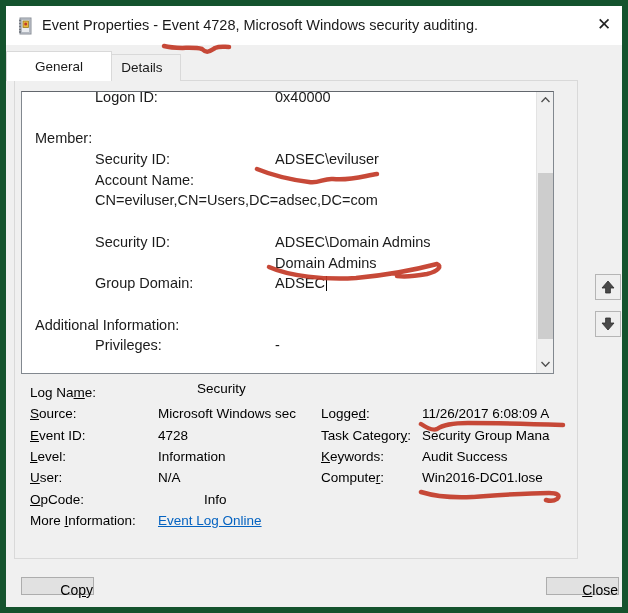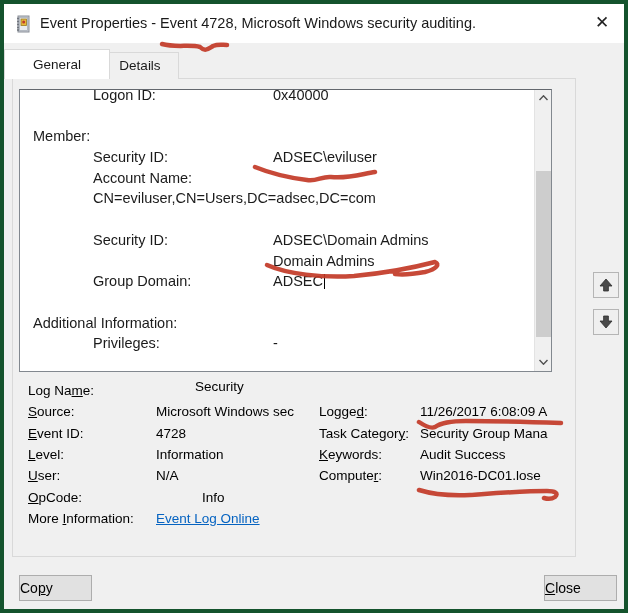--- a/index.html
+++ b/index.html
@@ -1,19 +1,19 @@
 <!DOCTYPE html>
 <html><head>
 <meta charset="utf-8">
 <style>
   html,body{margin:0;padding:0;background:#d9d9d9;}
   *{box-sizing:border-box;}
   .window{
     position:relative;width:628px;height:613px;
-    background:#f0f0f0;border:4px solid #14532d;
+    background:#f0f0f0;border:6px solid #14532d;
     font-family:"Liberation Sans","DejaVu Sans",sans-serif;
     color:#111;overflow:hidden;
   }
   
   .titlebar{position:absolute;left:0;top:0;width:624px;height:39px;background:#ffffff;}
   .app-icon{position:absolute;left:11px;top:11px;width:17px;height:18px;}
   .title-text{position:absolute;left:36px;top:0;height:39px;line-height:39px;
     font-size:14.5px;color:#1a1a1a;white-space:nowrap;}
   .close-btn{position:absolute;right:4px;top:0;width:44px;height:39px;
     text-align:center;line-height:38px;font-size:17px;color:#222;cursor:default;}
@@ -47,22 +47,22 @@
     border:1px solid #b5b5b5;z-index:2;}
   .nav-up{top:268px;}
   .nav-down{top:305px;}
   .nav-btn svg{display:block;margin:3px auto 0;}
   
   .grid-cell{position:absolute;height:21px;line-height:21px;font-size:13.5px;
     color:#000;white-space:nowrap;z-index:2;}
   .mn{text-decoration:underline;}
   .g-link{color:#0563c1;text-decoration:underline;}
   
-  .btn{position:absolute;top:571px;height:26px;background:#e1e1e1;border:1px solid #adadad;
-    text-align:left;line-height:25px;font-size:14px;color:#000;z-index:2;}
+  .btn{position:absolute;top:571px;height:18px;background:#e1e1e1;border:1px solid #adadad;
+    text-align:right;line-height:25px;font-size:14px;color:#000;z-index:2;}
   .btn-copy{left:15px;width:73px;}
   .btn-close{left:540px;width:73px;}
   
   .annot{position:absolute;left:0;top:0;width:628px;height:613px;pointer-events:none;z-index:50;}
 </style>
 </head>
 <body>
 
 <div class="window">
 

